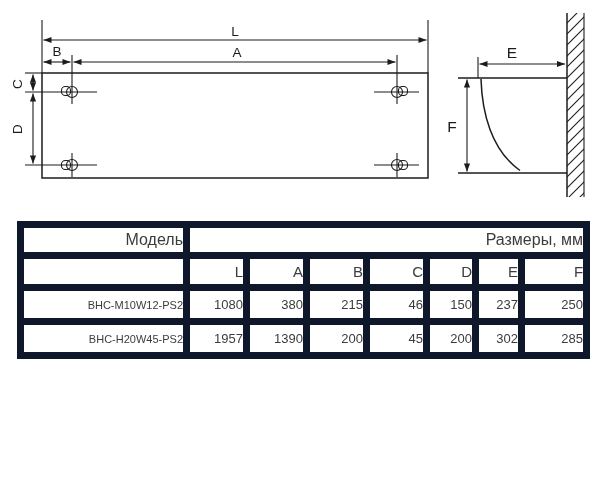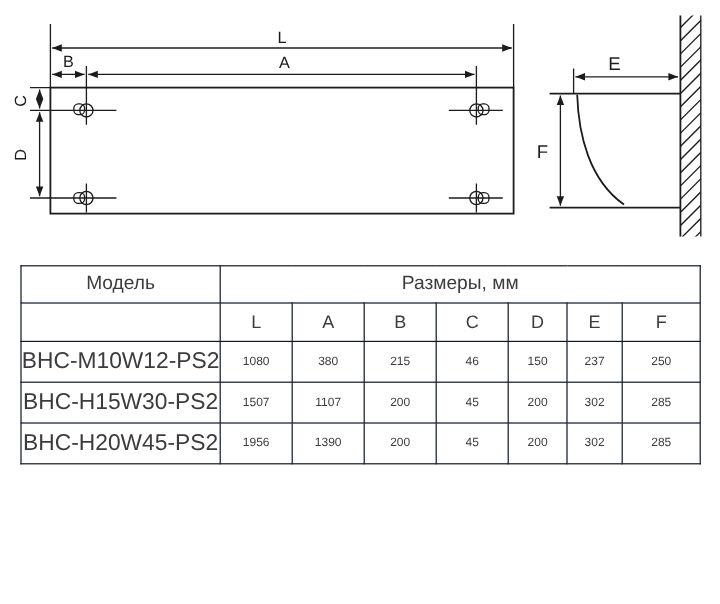--- a/index.html
+++ b/index.html
@@ -22,36 +22,36 @@
 
   
   table.spec {
     border-collapse: collapse;
     table-layout: fixed;
     width: 566px;
     margin: 9px 0 0 17px;
     border: 1.5px solid #4a4a4a;
   }
   table.spec th, table.spec td {
-    border: 1px solid #0f172a;
+    border: 7px solid #0f172a;
     color: #3c3c3c;
     font-weight: normal;
-    text-align: center;
+    text-align: right;
     vertical-align: middle;
     padding: 0;
     overflow: hidden;
     white-space: nowrap;
   }
   table.spec thead tr.hrow1 { height: 31px; }
   table.spec thead tr.hrow2 { height: 32px; }
   table.spec tbody tr       { height: 34px; }
   .h-main { font-size: 16px; }
   .h-dim  { font-size: 15px; }
-  td.model { text-align: left; padding-left: 8px; font-size: 19px; }
-  td.num   { font-size: 10px; }
+  td.model { text-align: left; padding-left: 8px; font-size: 11px; }
+  td.num   { font-size: 13px; }
 </style>
 </head>
 <body>
 
 <div class="page">
 
   <svg class="diagram" width="600" height="212" viewBox="0 0 600 212">
     <defs>
       <marker id="arw" markerWidth="10" markerHeight="8" refX="8.5" refY="4" orient="auto-start-reverse" markerUnits="userSpaceOnUse">
         <path d="M0.5,0.9 L8.5,4 L0.5,7.1 Z" fill="#1c1c1c"></path>
@@ -186,32 +186,22 @@
         <td class="model">BHC-M10W12-PS2</td>
         <td class="num">1080</td>
         <td class="num">380</td>
         <td class="num">215</td>
         <td class="num">46</td>
         <td class="num">150</td>
         <td class="num">237</td>
         <td class="num">250</td>
       </tr>
       <tr>
-        <td class="model">BHC-H15W30-PS2</td>
-        <td class="num">1507</td>
-        <td class="num">1107</td>
-        <td class="num">200</td>
-        <td class="num">45</td>
-        <td class="num">200</td>
-        <td class="num">302</td>
-        <td class="num">285</td>
-      </tr>
-      <tr>
         <td class="model">BHC-H20W45-PS2</td>
-        <td class="num">1956</td>
+        <td class="num">1957</td>
         <td class="num">1390</td>
         <td class="num">200</td>
         <td class="num">45</td>
         <td class="num">200</td>
         <td class="num">302</td>
         <td class="num">285</td>
       </tr>
     </tbody>
   </table>
 

